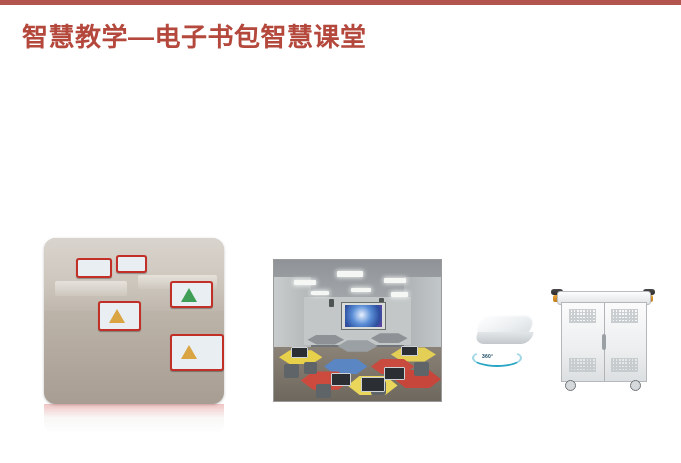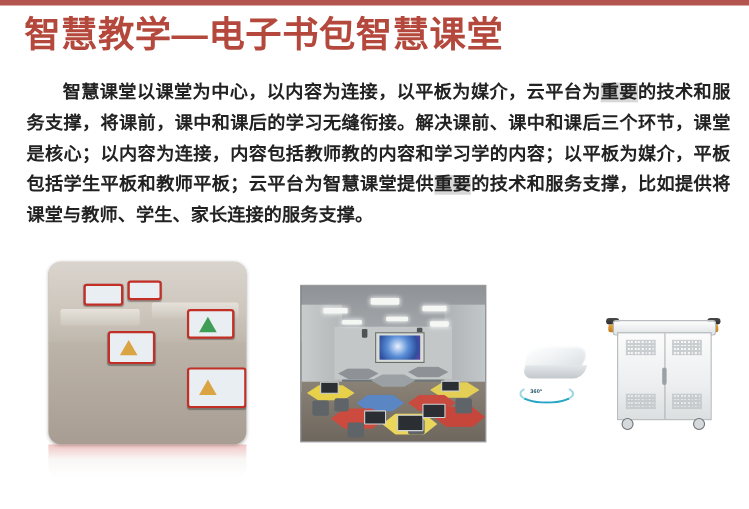--- a/index.html
+++ b/index.html
@@ -29,22 +29,22 @@
     top: 0;
     width: 681px;
     height: 5px;
     background: #b4544f;
   }
 
   
   .slide-title {
     position: absolute;
     left: 22px;
-    top: 12px;
-    font-size: 33px;
+    top: 22px;
+    font-size: 26px;
     font-weight: bold;
     letter-spacing: 0.5px;
     color: #b4483c;
     white-space: nowrap;
     line-height: 1.2;
   }
 
   
   .body-text {
     position: absolute;
@@ -291,23 +291,20 @@
 </style>
 </head>
 <body>
 
 <div class="slide">
 
   <div class="top-bar"></div>
 
   <div class="slide-title">智慧教学—电子书包智慧课堂</div>
 
-  <div class="body-text">
-    <span>智慧课堂以课堂为中心，以内容为连接，以平板为媒介，云平台为</span><span class="hl">重要</span><span>的技术和服务支撑，将课前，课中和课后的学习无缝衔接。解决课前、课中和课后三个环节，课堂是核心；以内容为连接，内容包括教师教的内容和学习学的内容；以平板为媒介，平板包括学生平板和教师平板；云平台为智慧课堂提供</span><span class="hl">重要</span><span>的技术和服务支撑，比如提供将课堂与教师、学生、家长连接的服务支撑。</span>
-  </div>
 
   <div class="photo photo-1">
     <div class="p1-scene">
       <div class="p1-wall"></div>
       <div class="p1-floor"></div>
 
       <div class="p1-desk" style="left:6%;top:26%;width:40%;height:9%;"></div>
       <div class="p1-desk" style="left:52%;top:22%;width:44%;height:9%;"></div>
 
       <div class="p1-kid">

